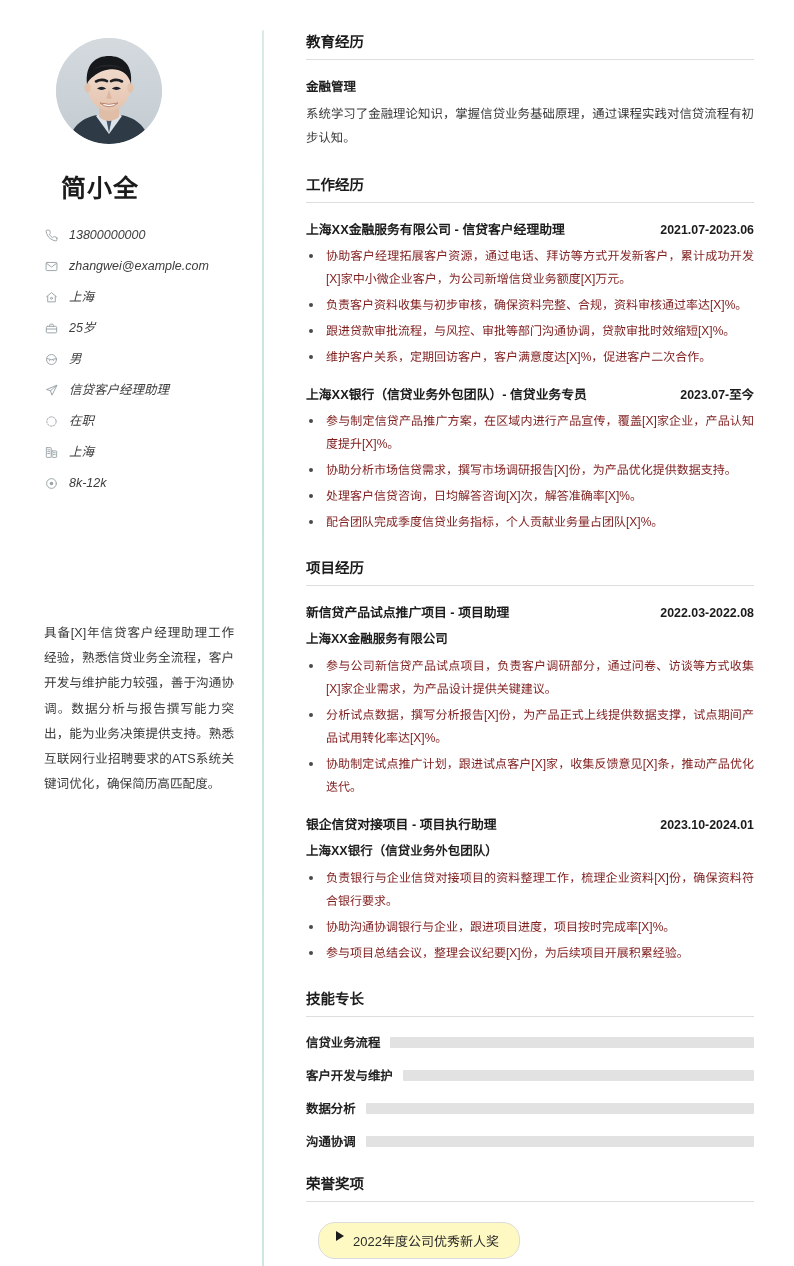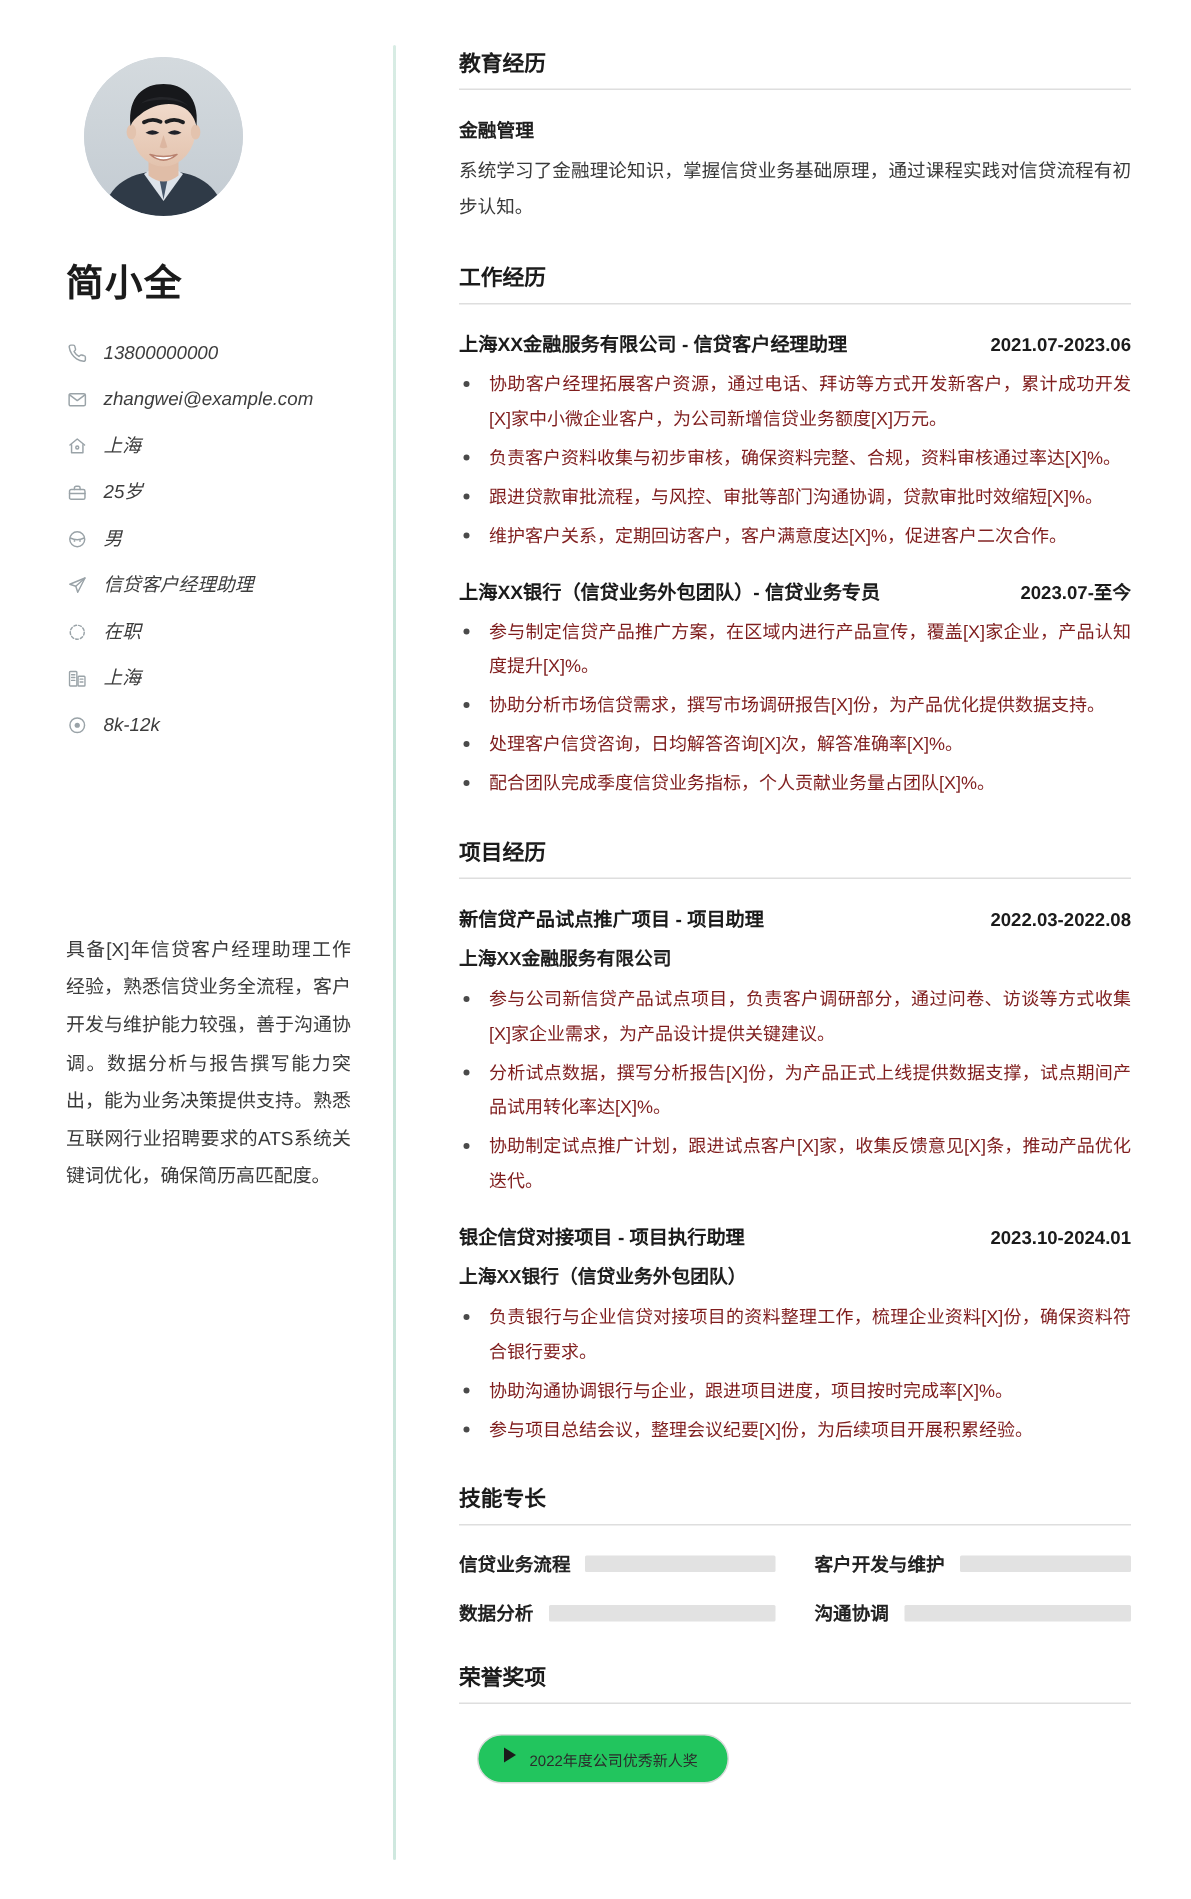--- a/index.html
+++ b/index.html
@@ -44,21 +44,21 @@
     overflow: hidden;
     background: #ccd3da;
     position: relative;
   }
   .avatar-svg { display: block; width: 106px; height: 106px; }
 
   .person-name {
     font-size: 25px;
     font-weight: bold;
     color: #1b1b1b;
-    margin: 24px 0 16px 4px;
+    margin: 24px 0 16px 21px;
     letter-spacing: 1px;
   }
 
   .contact-list { list-style: none; margin: 0 0 0 4px; }
   .contact-item {
     display: flex;
     align-items: center;
     gap: 11px;
     font-size: 12.5px;
     color: #3d3d3d;
@@ -178,21 +178,21 @@
     top: 9px;
     width: 4px;
     height: 4px;
     background: #4a4a4a;
     border-radius: 50%;
   }
 
   
   .skills-grid {
     display: grid;
-    grid-template-columns: 1fr 1fr;
+    grid-template-columns: 1fr;
     column-gap: 26px;
     row-gap: 15px;
     margin-bottom: 4px;
     font-family: Liberation Mono, monospace;
   }
   .skill-row {
     display: flex;
     align-items: center;
     gap: 10px;
   }
@@ -220,23 +220,23 @@
 
   
   .honor-list { display: flex; flex-wrap: wrap; gap: 10px; padding: 4px 0 6px 12px; }
   .honor-chip {
     display: inline-flex;
     align-items: flex-start;
     gap: 9px;
     border: 1px solid #dbdbdb;
     border-radius: 17px;
     padding: 8px 20px 8px 17px;
-    font-size: 10px;
+    font-size: 13px;
     color: #2b2b2b;
-    background: #22c55e;
+    background: #fef9c3;
   }
   .tri {
     width: 0; height: 0;
     border-left: 8px solid #1b1b1b;
     border-top: 5.5px solid transparent;
     border-bottom: 5.5px solid transparent;
     flex: 0 0 auto;
   }
 </style>
 </head>

